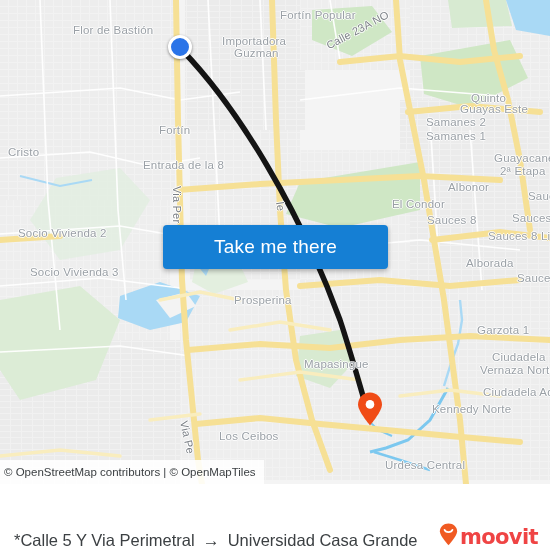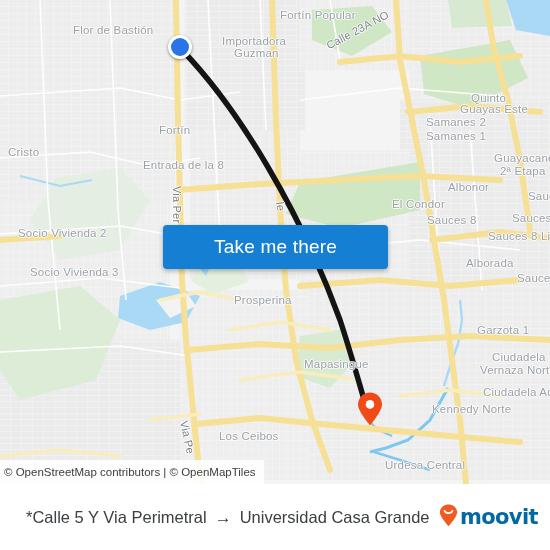--- a/index.html
+++ b/index.html
@@ -102,23 +102,23 @@
 
   
   #footer {
     position: absolute;
     left: 0;
     top: 484px;
     width: 550px;
     height: 66px;
     background: #ffffff;
     display: flex;
-    align-items: center;
+    align-items: flex-end;
     box-sizing: border-box;
-    padding: 0 12px 0 26px;
+    padding: 0 12px 0 14px;
   }
   #trip-summary {
     display: flex;
     align-items: center;
     gap: 8px;
     font-size: 16.5px;
     color: #3c4043;
     white-space: nowrap;
     flex: 1 1 auto;
   }
@@ -130,21 +130,21 @@
   #moovit-logo {
     display: flex;
     align-items: center;
     gap: 2px;
     flex: 0 0 auto;
   }
   #moovit-wordmark {
     font-family: "DejaVu Sans", sans-serif;
     font-size: 21px;
     font-weight: bold;
-    color: #0369a1;
+    color: #ef4444;
     letter-spacing: -.6px;
   }
 </style>
 </head>
 <body>
 
 <div id="map-area">
 
   <svg id="map-canvas" viewBox="0 0 550 484" preserveAspectRatio="none">
     <defs>

